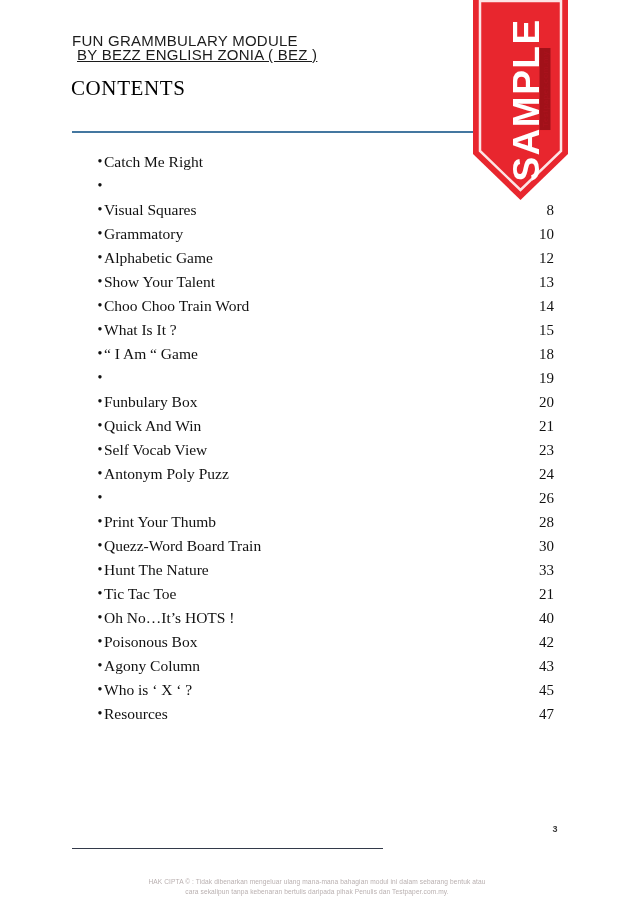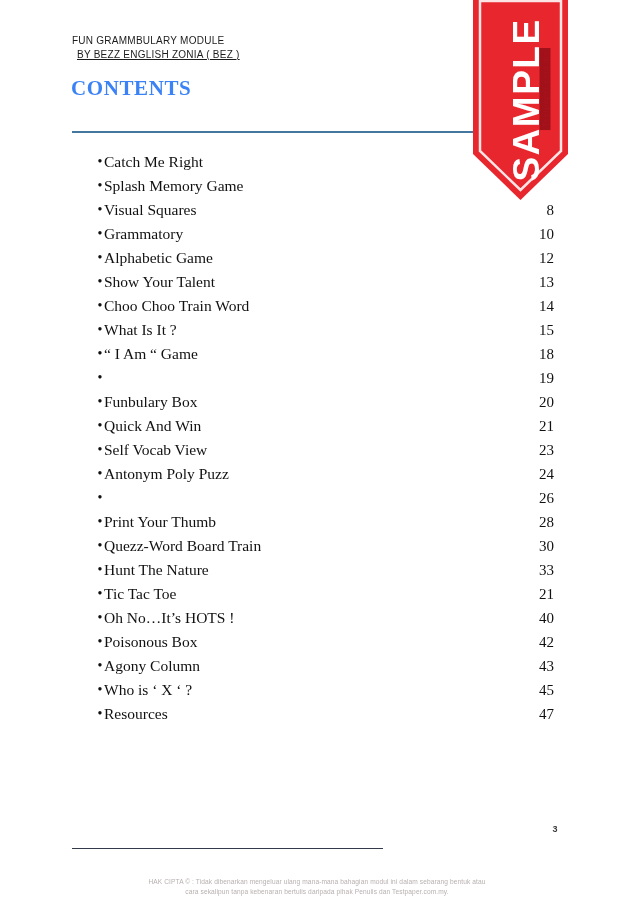--- a/index.html
+++ b/index.html
@@ -22,41 +22,41 @@
     inset: 0;
     background: #ffffff;
   }
 
   
   .doc-header {
     position: absolute;
     left: 72px;
     top: 34px;
     font-family: "Liberation Sans", sans-serif;
-    font-size: 10px;
+    font-size: 15px;
     letter-spacing: 0.25px;
     color: #1c1c1c;
     line-height: 14px;
     white-space: nowrap;
   }
   .doc-header .line2 {
     padding-left: 5px;
     text-decoration: underline;
   }
 
   
   .page-title {
     position: absolute;
     left: 71px;
     top: 76px;
     font-family: "Liberation Serif", serif;
-    font-weight: bold;
+    font-weight: normal;
     font-size: 21px;
     letter-spacing: 0.6px;
-    color: #3b82f6;
+    color: #000000;
     white-space: nowrap;
   }
 
   
   .title-rule {
     position: absolute;
     left: 72px;
     top: 131px;
     width: 401px;
     height: 2px;
@@ -210,21 +210,20 @@
   <div class="title-rule"></div>
 
   <div class="toc" id="toc-list">
       <div class="toc-row">
         <span class="toc-bullet">•</span>
         <span class="toc-label">Catch Me Right</span>
         <span class="toc-page"></span>
       </div>
       <div class="toc-row">
         <span class="toc-bullet">•</span>
-        <span class="toc-label">Splash Memory Game</span>
         <span class="toc-page"></span>
       </div>
       <div class="toc-row">
         <span class="toc-bullet">•</span>
         <span class="toc-label">Visual Squares</span>
         <span class="toc-page">8</span>
       </div>
       <div class="toc-row">
         <span class="toc-bullet">•</span>
         <span class="toc-label">Grammatory</span>

